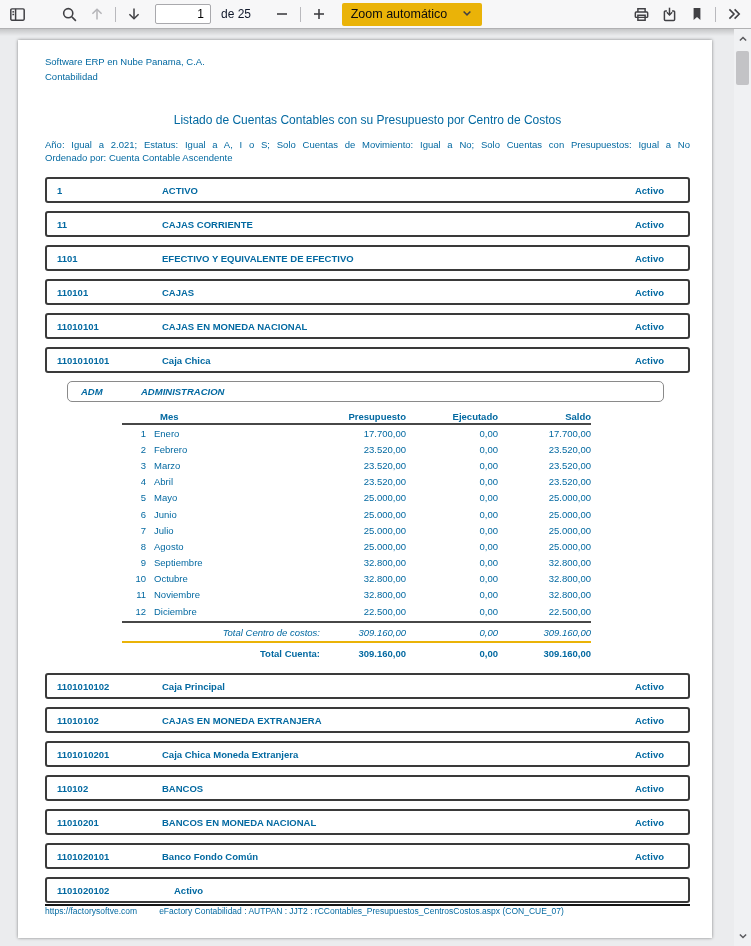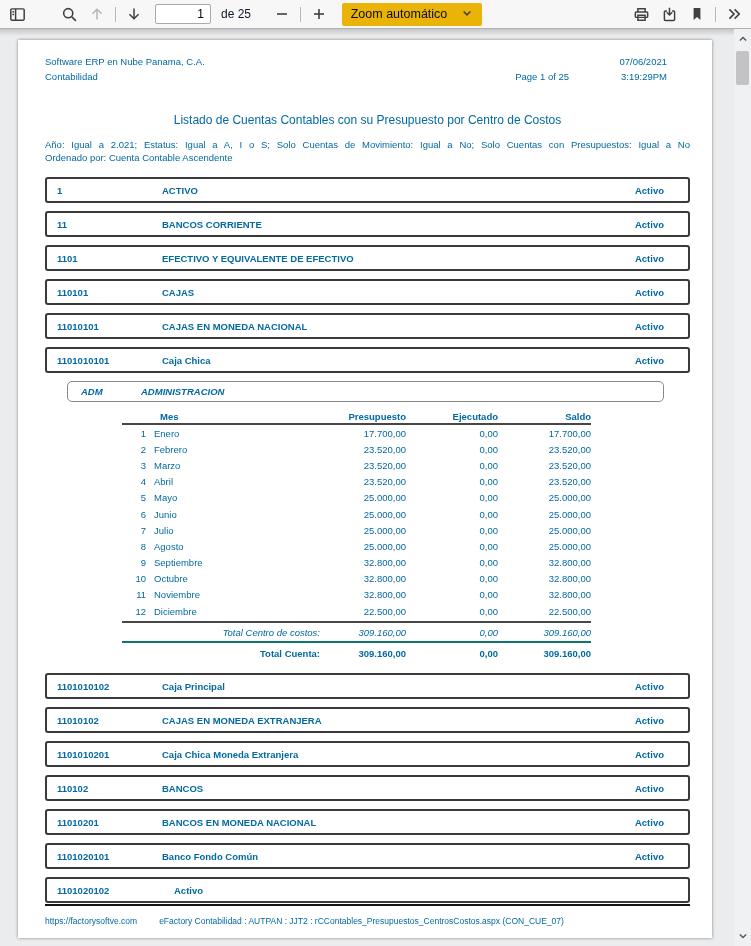--- a/index.html
+++ b/index.html
@@ -63,26 +63,26 @@
   .btable { margin:8px 0 0 77px; width:469px; font-size:9.5px; }
   .t-row, .t-head { display:grid; grid-template-columns:24px 140px 120px 92px 93px; align-items:center; }
   .t-head { font-weight:bold; height:15px; border-bottom:2px solid #474747; }
   .t-head .h-mes { padding-left:14px; }
   .t-row { height:16.2px; }
   .c-num { text-align:right; }
   .c-mes { padding-left:8px; }
   .c-val { text-align:right; }
   .t-total { display:grid; grid-template-columns:210px 74px 92px 93px; align-items:center; }
   .t-total .c-label { text-align:right; padding-right:12px; }
-  .total-centro { border-top:2px solid #474747; border-bottom:2px solid #0f766e; height:22px; font-style:italic; margin-top:2px; }
+  .total-centro { border-top:2px solid #474747; border-bottom:2px solid #eab308; height:22px; font-style:italic; margin-top:2px; }
   .total-cuenta { height:21px; font-weight:bold; }
 
   .acc-list.after { margin-top:9px; }
 
-  .doc-footer { position:absolute; left:27px; right:22px; top:864px; border-top:2px solid #161616; padding-top:10px;
+  .doc-footer { position:absolute; left:27px; right:22px; top:864px; border-top:2px solid #161616; padding-top:0;
                 font-size:8.5px; display:flex; }
   .df-info { margin-left:22px; }
 </style>
 </head>
 <body>
 
 <div class="toolbar">
   <div class="tb-left">
     <button class="tbtn">
       <span>
@@ -191,44 +191,37 @@
 
 <div class="viewer">
 
   <div class="page doc">
 
     <div class="doc-header">
       <div class="dh-left">
         <div>Software ERP en Nube Panama, C.A.</div>
         <div>Contabilidad</div>
       </div>
-      <div class="dh-right">
-        <div>07/06/2021</div>
-        <div class="dh-row2">
-          <span>Page 1 of 25</span>
-          <span>3:19:29PM</span>
-        </div>
-      </div>
     </div>
 
     <div class="doc-title">Listado de Cuentas Contables con su Presupuesto por Centro de Costos</div>
     <div class="doc-filters">Año: Igual a 2.021; Estatus: Igual a A, I o S; Solo Cuentas de Movimiento: Igual a No; Solo Cuentas con Presupuestos: Igual a No</div>
     <div class="doc-order">Ordenado por: Cuenta Contable Ascendente</div>
 
     <div class="acc-list">
 
         <div class="acc-box">
           <span class="acc-code">1</span>
           <span class="acc-name">ACTIVO</span>
           <span class="acc-status">Activo</span>
         </div>
 
         <div class="acc-box">
           <span class="acc-code">11</span>
-          <span class="acc-name">BANCOS CORRIENTE</span>
+          <span class="acc-name">CAJAS CORRIENTE</span>
           <span class="acc-status">Activo</span>
         </div>
 
         <div class="acc-box">
           <span class="acc-code">1101</span>
           <span class="acc-name">EFECTIVO Y EQUIVALENTE DE EFECTIVO</span>
           <span class="acc-status">Activo</span>
         </div>
 
         <div class="acc-box">

